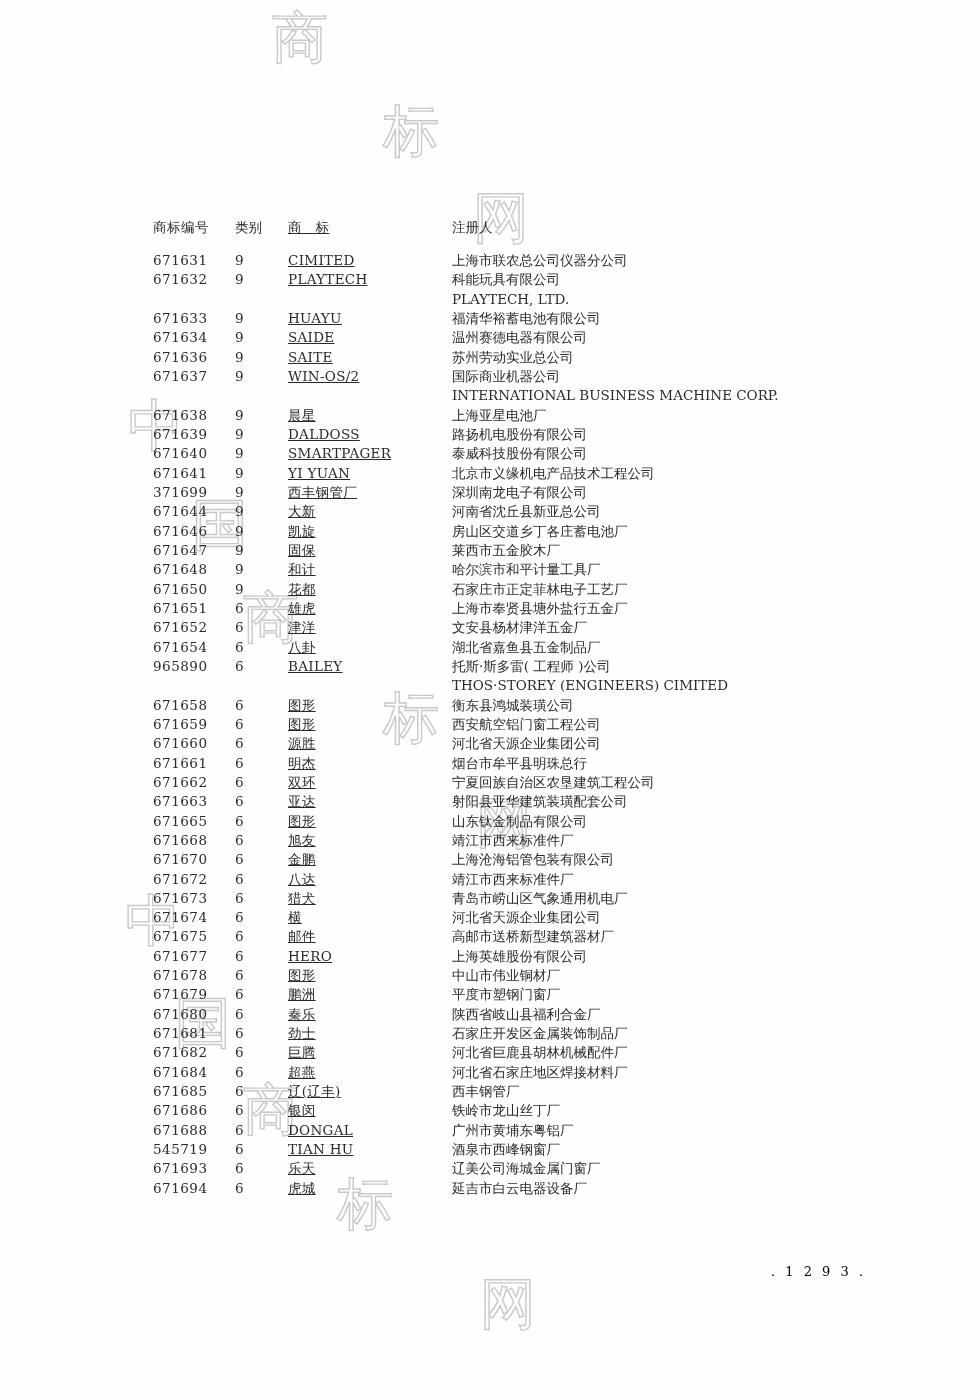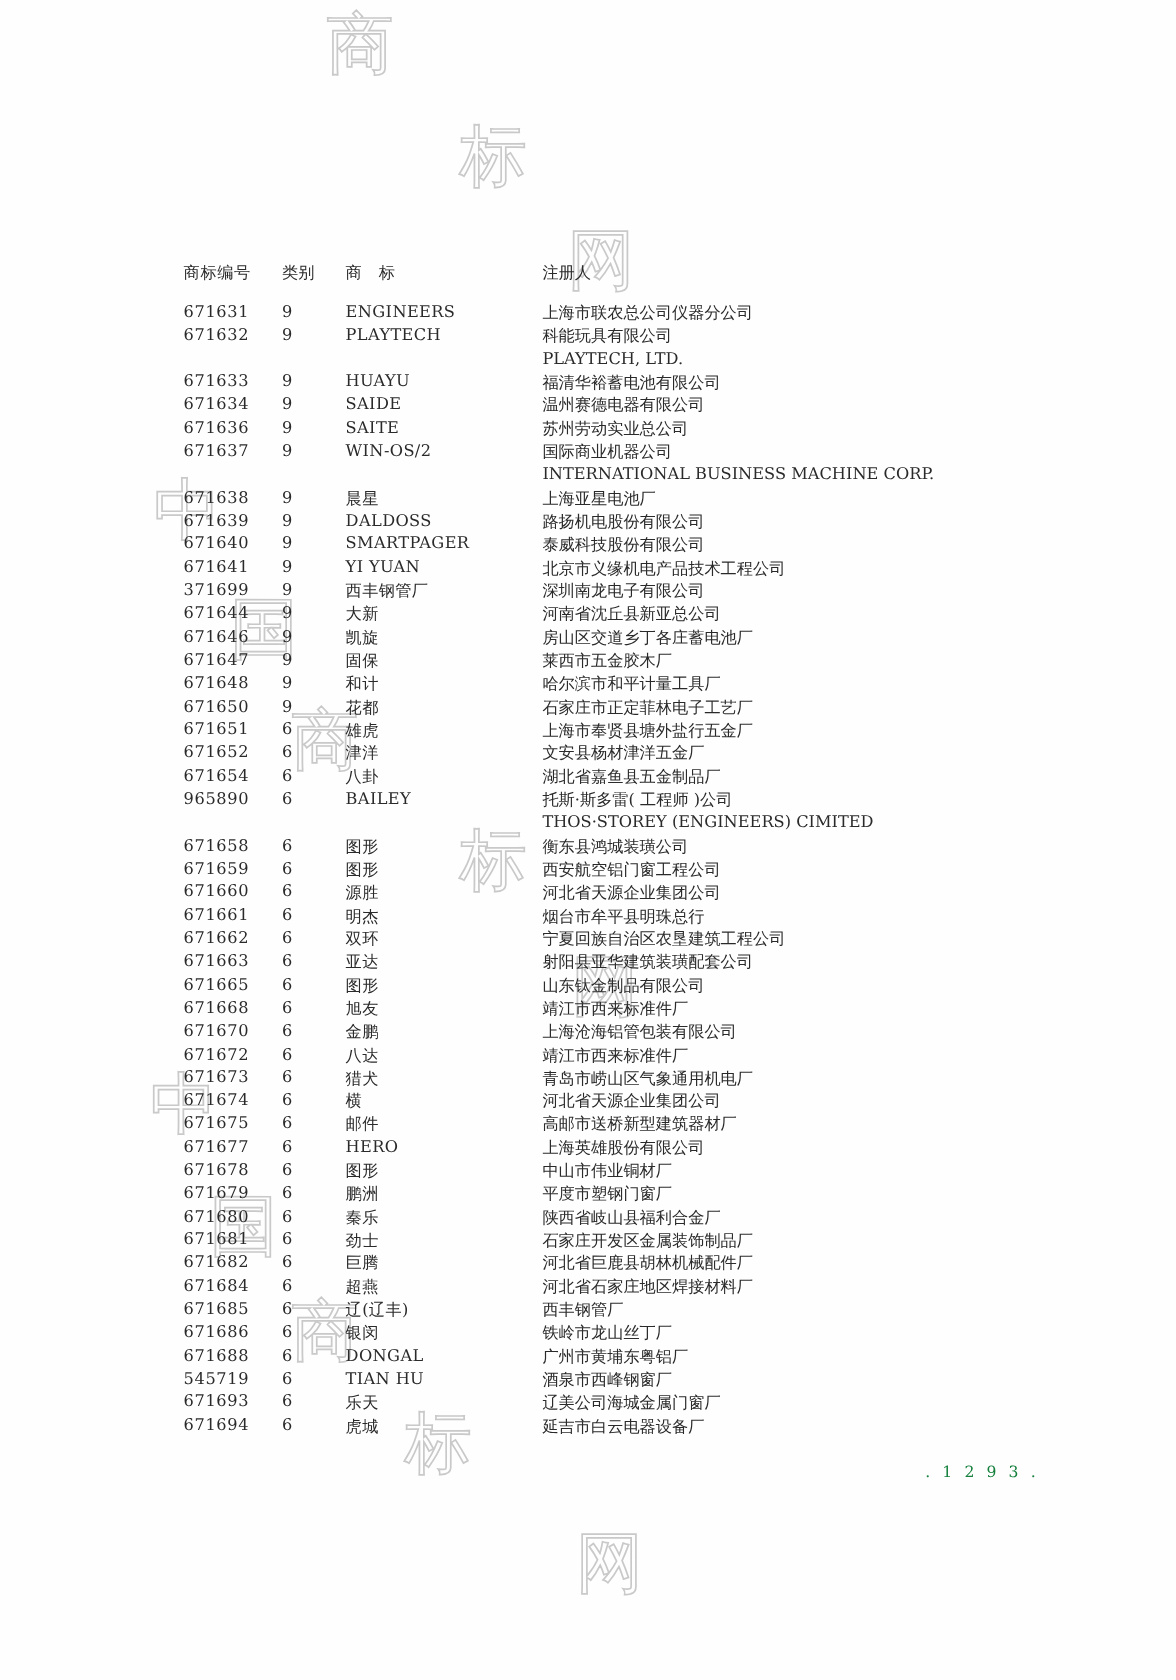--- a/index.html
+++ b/index.html
@@ -36,31 +36,31 @@
   .thead { position: relative; height: 19px; }
   .tbody { position: absolute; left: 0; top: 33px; }
   .line  { position: relative; height: 19.34px; }
   .thead span, .line span {
     position: absolute;
     top: 0;
     white-space: nowrap;
   }
   .c-no   { left: 0;    letter-spacing: 0.5px; margin-left: 16px; }
   .c-cls  { left: 85px; margin-left: 13px;  }
-  .c-mark { left: 151px; letter-spacing: 0.3px; }
+  .c-mark { left: 151px; letter-spacing: 0.3px; text-decoration: underline; }
   .c-reg  { left: 315px; }
   
   .pageno {
     position: absolute;
     left: 771px;
-    top: 1220px;
+    top: 1264px;
     z-index: 1;
     font-size: 13px;
     letter-spacing: 3px;
-    color: #15803d;
+    color: #000000;
     white-space: nowrap;
   }
 </style>
 </head>
 <body>
 
 <div class="page">
 
   <div class="wm-layer" id="wm-layer">
       <div class="wm" style="left: 272px; top: 10px; -webkit-text-stroke: 1.4px rgb(201, 201, 201);">商</div>
@@ -82,21 +82,21 @@
     <div class="thead">
       <span class="c-no">商标编号</span>
       <span class="c-cls">类别</span>
       <span class="c-mark">商　标</span>
       <span class="c-reg">注册人</span>
     </div>
     <div class="tbody" id="tbody">
   <div class="line">
     <span class="c-no">671631</span>
     <span class="c-cls">9</span>
-    <span class="c-mark">ENGINEERS</span>
+    <span class="c-mark">CIMITED</span>
     <span class="c-reg">上海市联农总公司仪器分公司</span>
   </div>
 
   <div class="line">
     <span class="c-no">671632</span>
     <span class="c-cls">9</span>
     <span class="c-mark">PLAYTECH</span>
     <span class="c-reg">科能玩具有限公司</span>
   </div>
 

